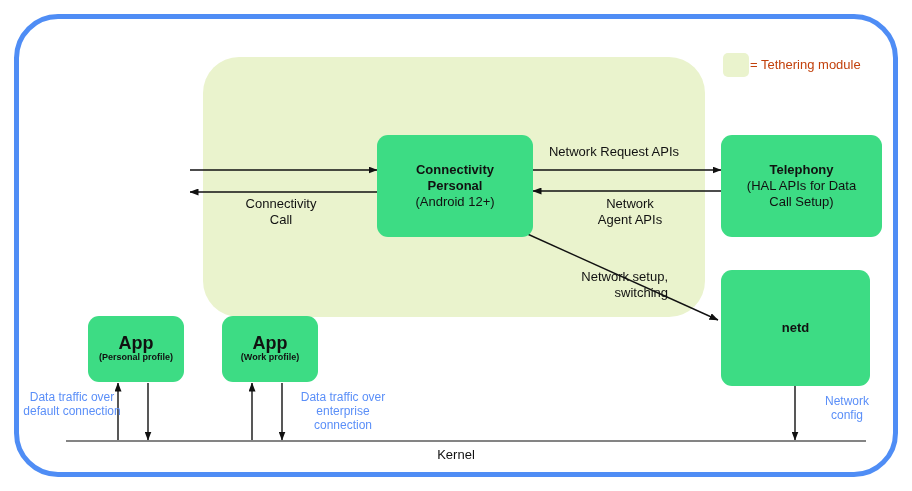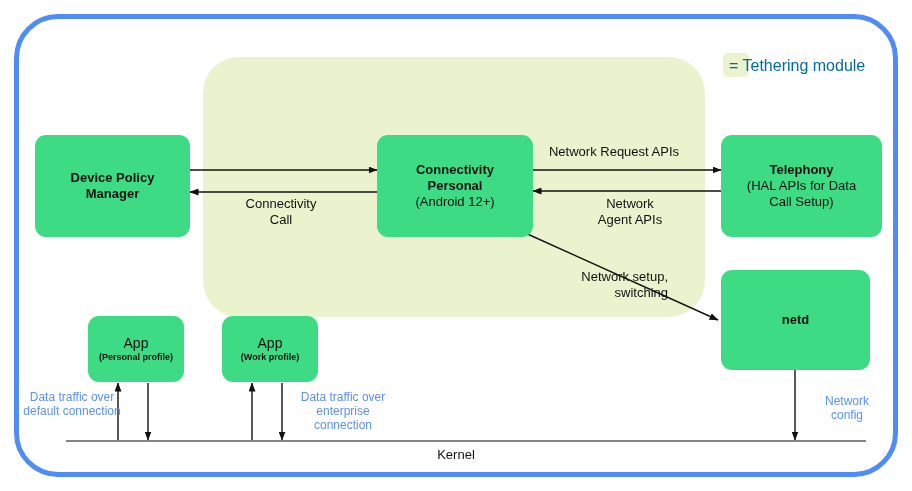--- a/index.html
+++ b/index.html
@@ -17,27 +17,27 @@
     background:#eaf3cd;border-radius:36px;
   }
 
   .node{
     position:absolute;background:#3ddc84;border-radius:11px;
     display:flex;flex-direction:column;align-items:center;justify-content:center;
     text-align:center;color:#111111;box-sizing:border-box;
   }
   .node .t1{font-weight:bold;font-size:13px;line-height:16px;}
   .node .t2{font-size:13px;line-height:16px;}
-  .node.app .t1{font-weight:normal;font-size:14px;line-height:16px;}
+  .node.app .t1{font-weight:bold;font-size:18px;line-height:16px;}
   .node.app .t2{font-weight:bold;font-size:9px;line-height:12px;}
 
   #n-dpm{left:35px;top:135px;width:155px;height:102px;}
   #n-cs{left:377px;top:135px;width:156px;height:102px;}
   #n-tel{left:721px;top:135px;width:161px;height:102px;}
-  #n-netd{left:721px;top:270px;width:149px;height:100px;}
+  #n-netd{left:721px;top:270px;width:149px;height:116px;}
   #n-app1{left:88px;top:316px;width:96px;height:66px;}
   #n-app2{left:222px;top:316px;width:96px;height:66px;}
 
   .svg-layer{position:absolute;left:0;top:0;width:912px;height:491px;
              pointer-events:none;}
 
   .lbl{position:absolute;text-align:center;color:#111111;
        font-size:13px;line-height:16px;}
   .lbl-blue{position:absolute;text-align:center;color:#5b8ff8;
             font-size:12px;line-height:14px;}
@@ -47,22 +47,22 @@
   #l-nagent{left:545px;top:196px;width:170px;}
   #l-setup{left:488px;top:269px;width:180px;text-align:right;}
   #l-kernel{left:396px;top:447px;width:120px;}
 
   #lb-default{left:18px;top:390px;width:108px;}
   #lb-ent{left:286px;top:390px;width:114px;}
   #lb-netcfg{left:808px;top:394px;width:78px;}
 
   .legend-swatch{position:absolute;left:723px;top:53px;width:26px;height:24px;
                  background:#eaf3cd;border-radius:5px;}
-  .legend-text{position:absolute;left:729px;top:57px;font-size:16px;
-               color:#0369a1;white-space:nowrap;}
+  .legend-text{position:absolute;left:750px;top:57px;font-size:13px;
+               color:#c2410c;white-space:nowrap;}
 </style>
 </head>
 <body>
 
 <div id="stage">
 
   <div class="outer-frame"></div>
 
   <div class="tether-region"></div>
 
@@ -90,24 +90,20 @@
       <line x1="118" y1="440" x2="118" y2="383"></line>
       <line x1="148" y1="383" x2="148" y2="440"></line>
 
       <line x1="252" y1="440" x2="252" y2="383"></line>
       <line x1="282" y1="383" x2="282" y2="440"></line>
     </g>
 
     <line x1="66" y1="441" x2="866" y2="441" stroke="#5b5b5b" stroke-width="1.3"></line>
   </svg>
 
-  <div class="node" id="n-dpm">
-    <div class="t1">Device Policy</div>
-    <div class="t1">Manager</div>
-  </div>
 
   <div class="node" id="n-cs">
     <div class="t1">Connectivity</div>
     <div class="t1">Personal</div>
     <div class="t2">(Android 12+)</div>
   </div>
 
   <div class="node" id="n-tel">
     <div class="t1">Telephony</div>
     <div class="t2">(HAL APIs for Data</div>

